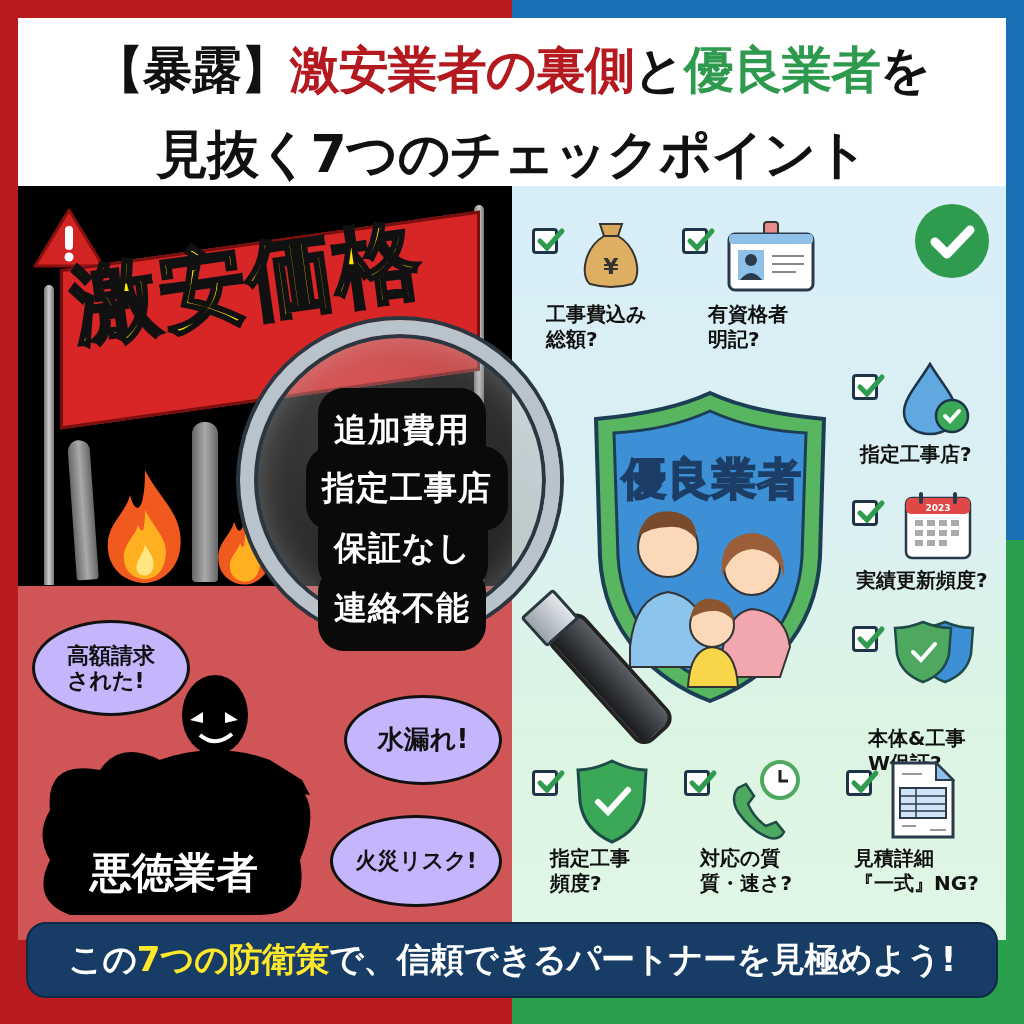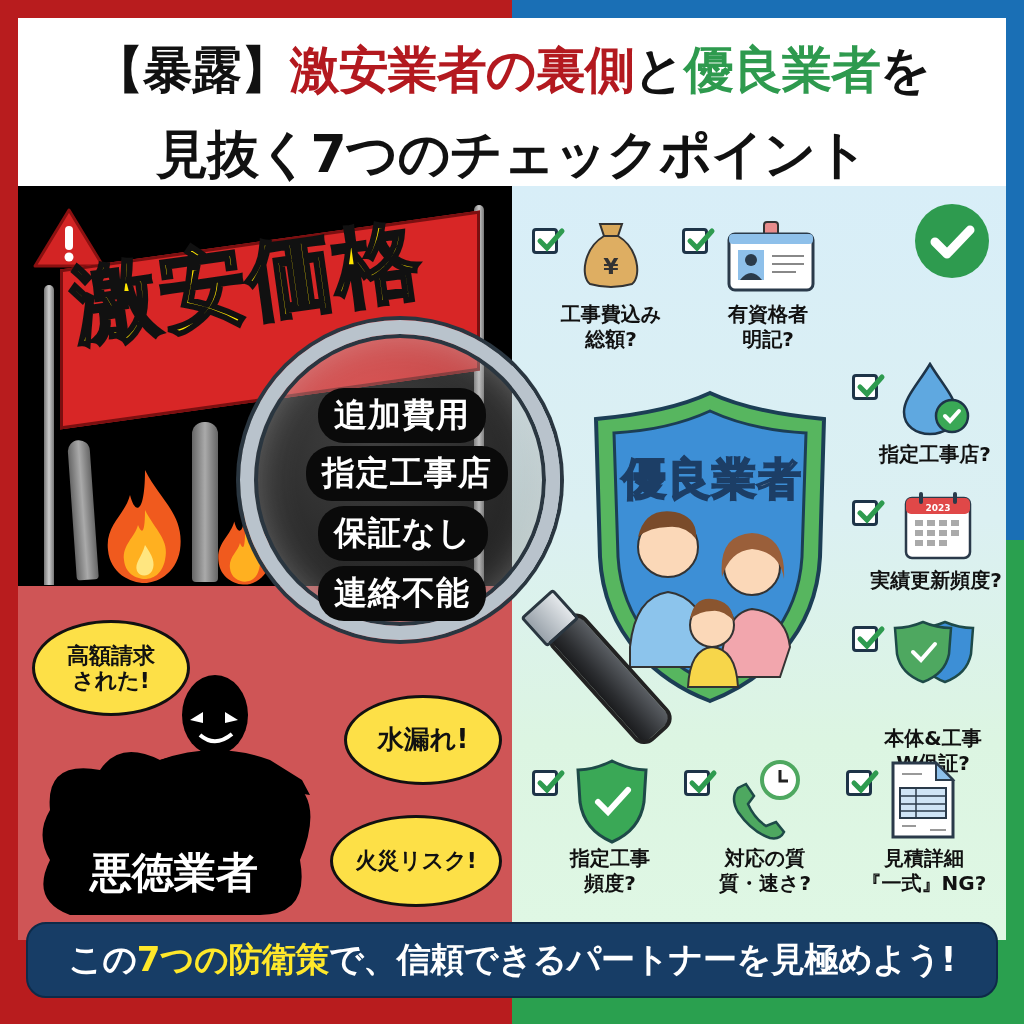--- a/index.html
+++ b/index.html
@@ -33,29 +33,29 @@
 
   .magnifier { position: absolute; left: 240px; top: 320px; width: 320px; height: 320px; border-radius: 50%;
     border: 14px solid #b9c3cc; box-shadow: 0 0 0 4px #2a3640, inset 0 0 0 4px #2a3640, inset 0 0 40px rgba(255,255,255,0.35);
     background: radial-gradient(circle at 40% 35%, rgba(255,255,255,0.25), rgba(60,60,60,0.35)); overflow: hidden; }
   .mag-handle { position: absolute; left: 560px; top: 600px; width: 150px; height: 46px; background: linear-gradient(180deg,#5a5e63,#2b2d30 70%,#1b1c1e);
     border: 4px solid #222; border-radius: 14px; transform: rotate(48deg); transform-origin: left center; }
   .mag-collar { position: absolute; left: 530px; top: 596px; width: 40px; height: 44px; background: linear-gradient(180deg,#e3e7ea,#9aa3ab);
     border: 3px solid #2a3640; transform: rotate(48deg); border-radius: 4px; }
 
   .pill { position: absolute; background: #0a0a0a; color: #fff; font-weight: 700; font-size: 33px; border-radius: 26px;
-    padding: 5px 16px; white-space: nowrap; letter-spacing: 1px; }
-
-  .bubble { position: absolute; background: #fde047; border: 3px solid #111; border-radius: 50%; display: flex;
-    align-items: center; justify-content: center; text-align: center; font-weight: 800; color: #111; line-height: 1.15; }
+    padding: 20px 16px; white-space: nowrap; letter-spacing: 1px; }
+
+  .bubble { position: absolute; background: #c4b5fd; border: 3px solid #111; border-radius: 50%; display: flex;
+    align-items: center; justify-content: center; text-align: left; font-weight: 800; color: #111; line-height: 1.15; }
   .villain-label { position: absolute; left: 90px; top: 845px; color: #fff; font-weight: 900; font-size: 42px; white-space: nowrap; }
 
   .cb { position: absolute; width: 26px; height: 26px; border: 3px solid #1e3448; border-radius: 4px; background: #fff; }
   .cb svg { position: absolute; left: 1px; top: -6px; }
-  .item-label { position: absolute; font-weight: 800; color: #111; text-align: center; font-size: 20px; line-height: 25px; white-space: nowrap; }
+  .item-label { position: absolute; font-weight: 800; color: #111; font-size: 20px; line-height: 25px; white-space: nowrap; }
 
   .shield-main { position: absolute; left: 590px; top: 387px; width: 240px; height: 320px; }
   .shield-title { position: absolute; left: 612px; top: 450px; width: 200px; text-align: center; color: #fff;
     font-weight: 900; font-size: 44px; -webkit-text-stroke: 2px #1c3e66; letter-spacing: 1px; white-space: nowrap; }
 
   .big-check { position: absolute; left: 915px; top: 204px; width: 74px; height: 74px; border-radius: 50%; background: #2e9b4f; }
 
   .footer { position: absolute; left: 26px; top: 922px; width: 972px; height: 76px; background: #173d66;
     border-radius: 20px; border: 2px solid #0e2a48; display: flex; align-items: center; justify-content: center;
     color: #fff; font-weight: 900; font-size: 34px; white-space: nowrap; letter-spacing: -0.5px; }

